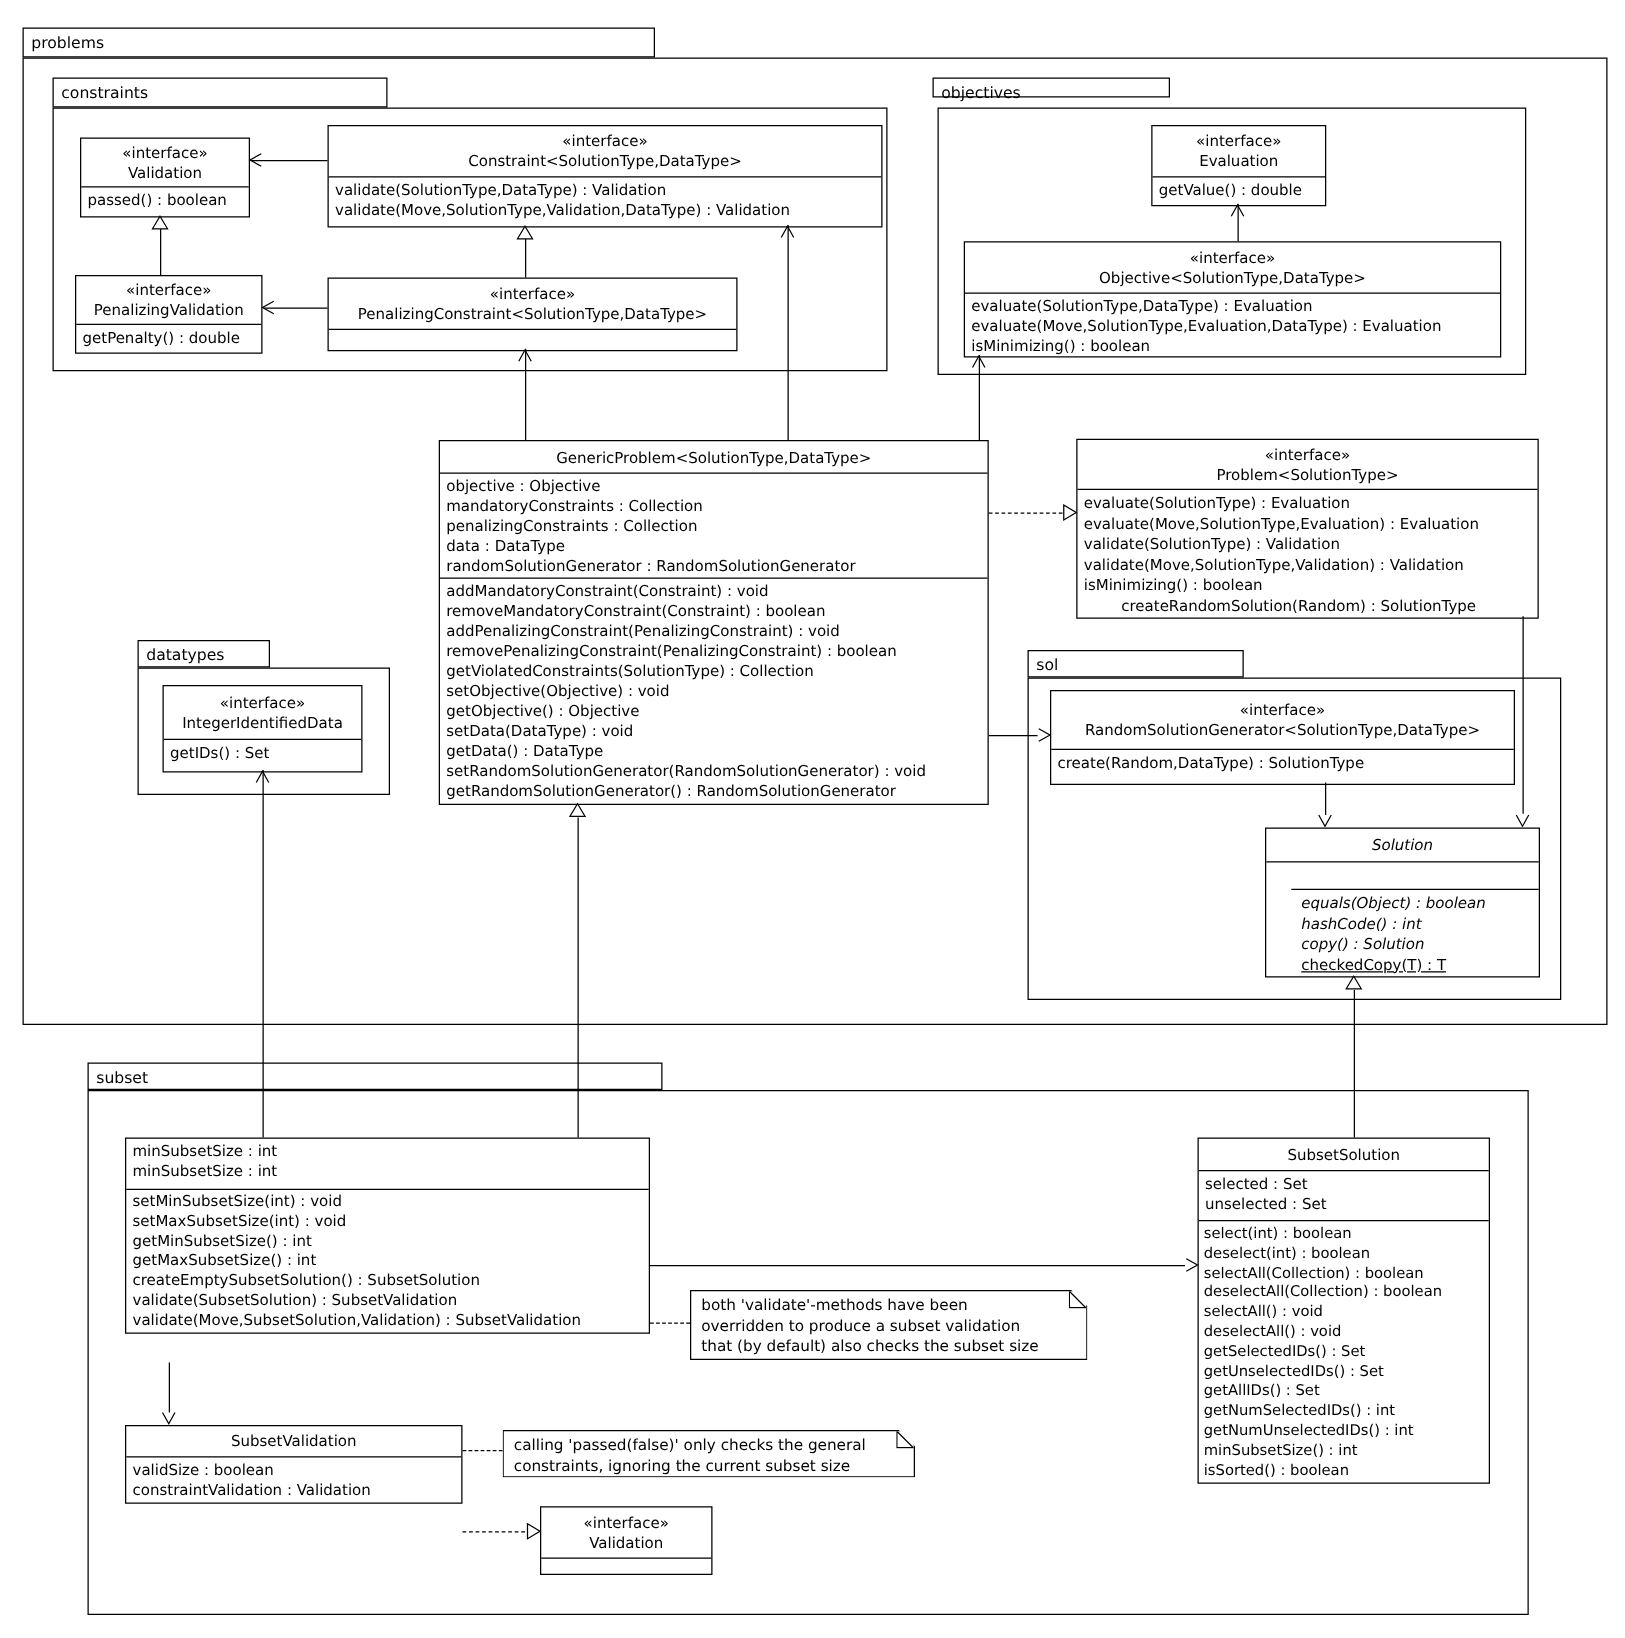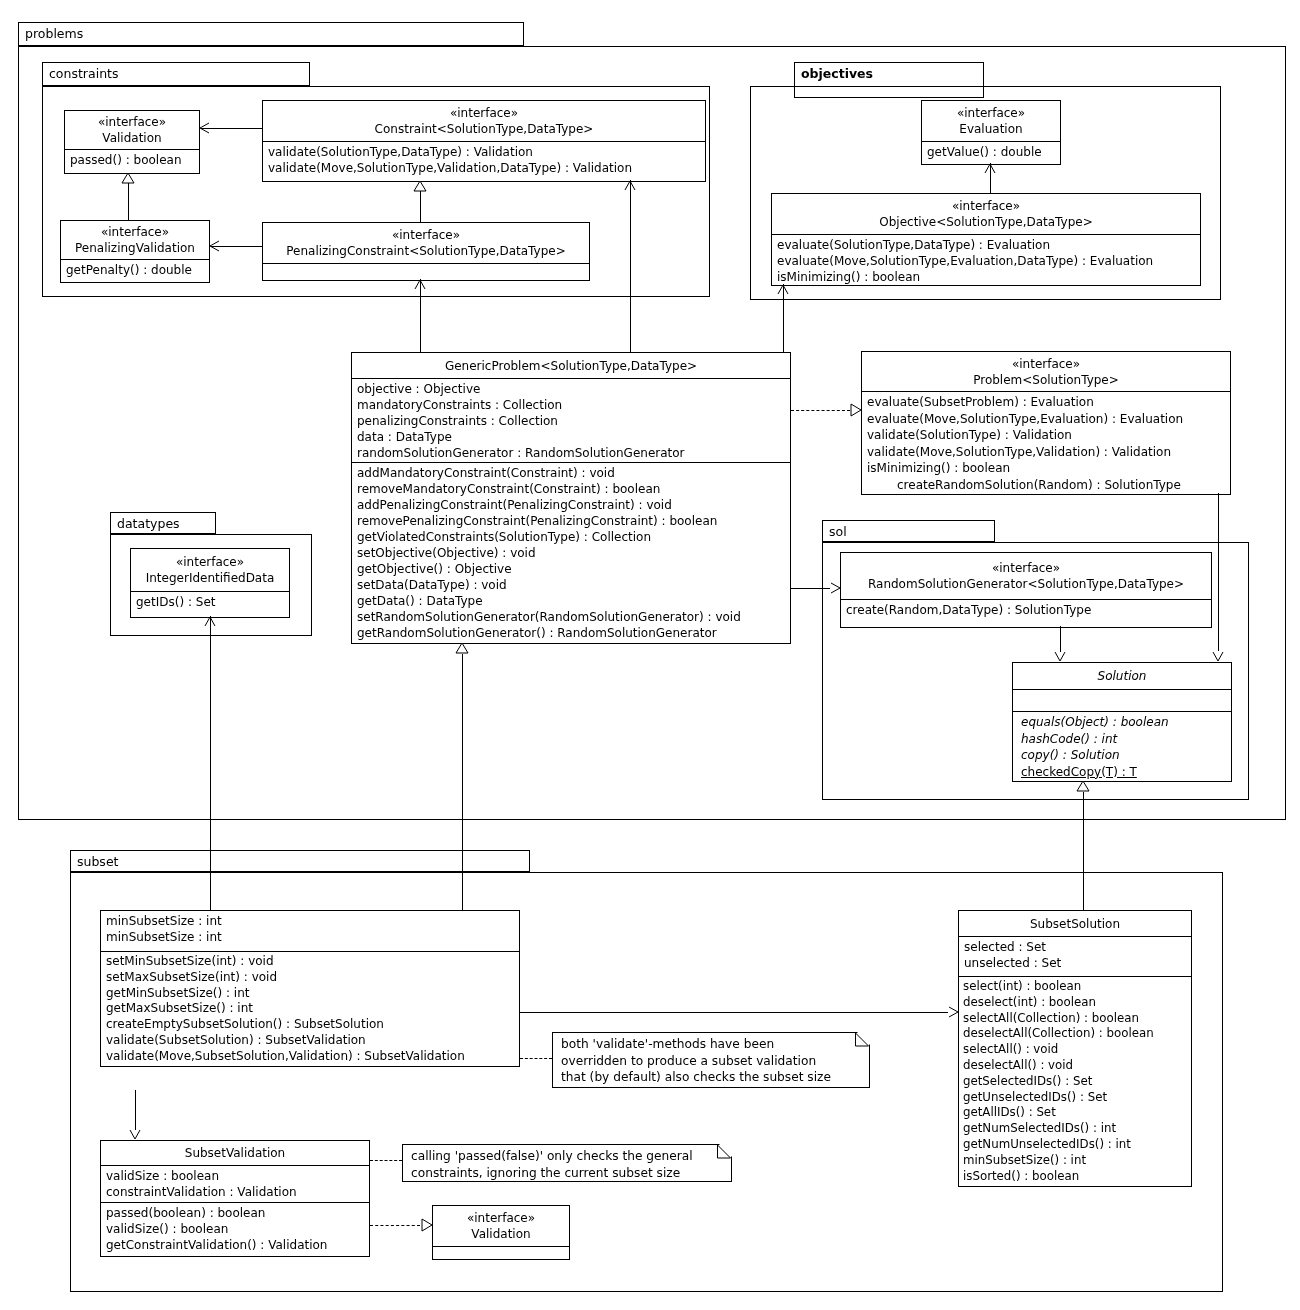--- a/index.html
+++ b/index.html
@@ -40,21 +40,21 @@
 <body>
 
 <div id="canvas">
 
   <div class="pkg-tab" style="left:18px; top:22px; width:506px; height:24px;">problems</div>
   <div class="pkg-body" style="left:18px; top:46px; width:1268px; height:774px;"></div>
 
   <div class="pkg-tab" style="left:42px; top:62px; width:268px; height:24px;">constraints</div>
   <div class="pkg-body" style="left:42px; top:86px; width:668px; height:211px;"></div>
 
-  <div class="pkg-tab" style="left:794px; top:62px; width:190px; height:36px;font-weight:bold;">objectives</div>
+  <div class="pkg-tab" style="left:746px; top:62px; width:190px; height:16px;">objectives</div>
   <div class="pkg-body" style="left:750px; top:86px; width:471px; height:214px;"></div>
 
   <div class="pkg-tab" style="left:110px; top:512px; width:106px; height:22px;">datatypes</div>
   <div class="pkg-body" style="left:110px; top:534px; width:202px; height:102px;"></div>
 
   <div class="pkg-tab" style="left:822px; top:520px; width:173px; height:22px;">sol</div>
   <div class="pkg-body" style="left:822px; top:542px; width:427px; height:258px;"></div>
 
   <div class="pkg-tab" style="left:70px; top:850px; width:460px; height:22px;">subset</div>
   <div class="pkg-body" style="left:70px; top:872px; width:1153px; height:420px;"></div>
@@ -145,21 +145,21 @@
       <div class="row">getRandomSolutionGenerator() : RandomSolutionGenerator</div>
     </div>
   </div>
 
   <div class="cls" style="left:861px; top:351px; width:370px;">
     <div class="cmp hd" style="height:39px;">
       <div>«interface»</div>
       <div>Problem&lt;SolutionType&gt;</div>
     </div>
     <div class="cmp" style="height:103px; line-height:16.5px;">
-      <div class="row" style="line-height:16.5px;">evaluate(SubsetProblem) : Evaluation</div>
+      <div class="row" style="line-height:16.5px;">evaluate(SolutionType) : Evaluation</div>
       <div class="row" style="line-height:16.5px;">evaluate(Move,SolutionType,Evaluation) : Evaluation</div>
       <div class="row" style="line-height:16.5px;">validate(SolutionType) : Validation</div>
       <div class="row" style="line-height:16.5px;">validate(Move,SolutionType,Validation) : Validation</div>
       <div class="row" style="line-height:16.5px;">isMinimizing() : boolean</div>
       <div class="row" style="line-height:16.5px;margin-left:30px;">createRandomSolution(Random) : SolutionType</div>
     </div>
   </div>
 
   <div class="cls" style="left:130px; top:548px; width:160px;">
     <div class="cmp hd" style="height:42px;">
@@ -179,21 +179,21 @@
     <div class="cmp" style="height:28px;">
       <div class="row">create(Random,DataType) : SolutionType</div>
     </div>
   </div>
 
   <div class="cls" style="left:1012px; top:662px; width:220px;">
     <div class="cmp hd" style="height:26px;">
       <div class="it">Solution</div>
     </div>
     <div class="cmp" style="height:22px;"></div>
-    <div class="cmp" style="height:70px; padding-left:8px;">
+    <div class="cmp" style="height:70px; padding-left:8px;margin-left:20px;">
       <div class="row it" style="line-height:16.5px;">equals(Object) : boolean</div>
       <div class="row it" style="line-height:16.5px;">hashCode() : int</div>
       <div class="row it" style="line-height:16.5px;">copy() : Solution</div>
       <div class="row un" style="line-height:16.5px;">checkedCopy(T) : T</div>
     </div>
   </div>
 
   <div class="cls" style="left:100px; top:910px; width:420px;">
     <div class="cmp" style="height:40px;">
       <div class="row">minSubsetSize : int</div>
@@ -236,25 +236,20 @@
   </div>
 
   <div class="cls" style="left:100px; top:1140px; width:270px;">
     <div class="cmp hd" style="height:24px;">
       <div>SubsetValidation</div>
     </div>
     <div class="cmp" style="height:37px;">
       <div class="row">validSize : boolean</div>
       <div class="row">constraintValidation : Validation</div>
     </div>
-    <div class="cmp" style="height:54px;">
-      <div class="row">passed(boolean) : boolean</div>
-      <div class="row">validSize() : boolean</div>
-      <div class="row">getConstraintValidation() : Validation</div>
-    </div>
   </div>
 
   <div class="cls" style="left:432px; top:1205px; width:138px;">
     <div class="cmp hd" style="height:40px;">
       <div>«interface»</div>
       <div>Validation</div>
     </div>
     <div class="cmp" style="height:13px;"></div>
   </div>
 

